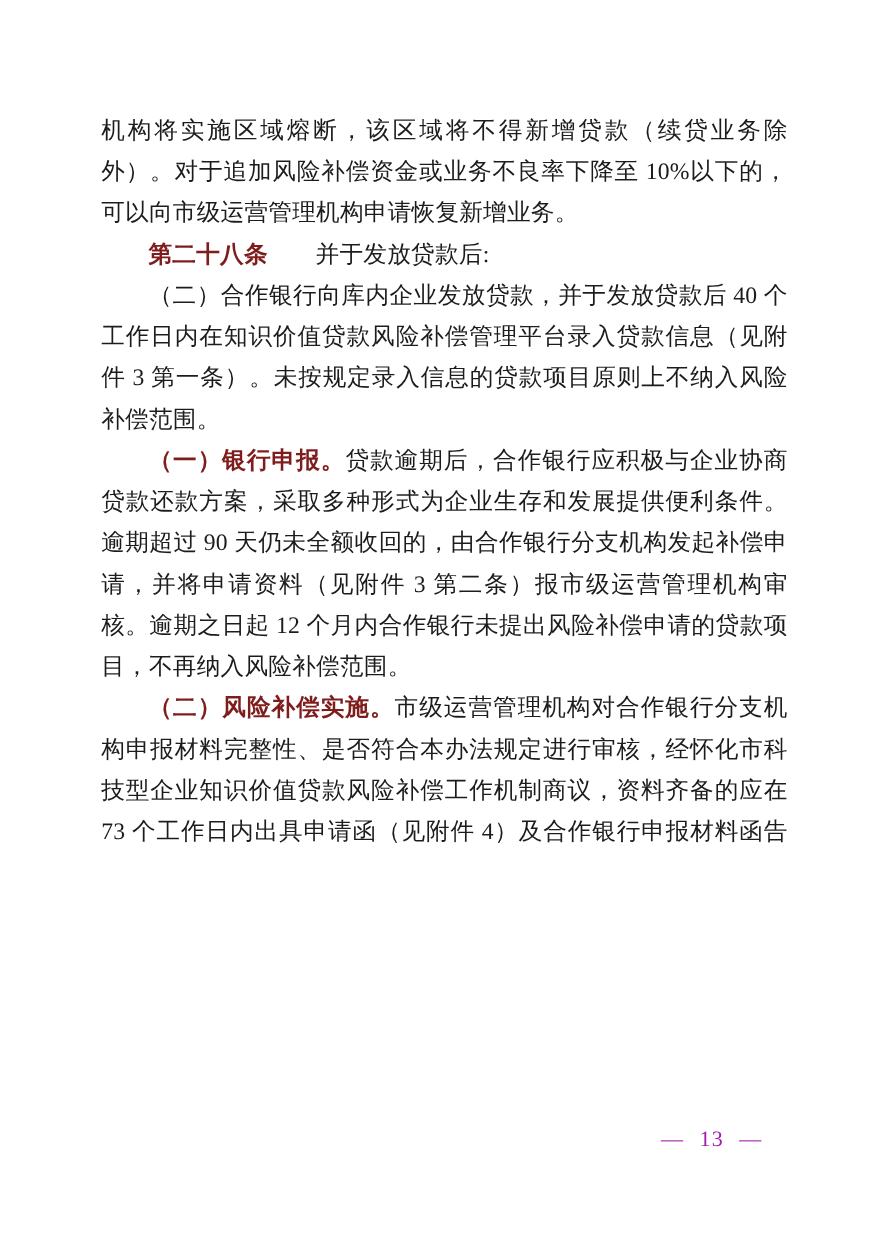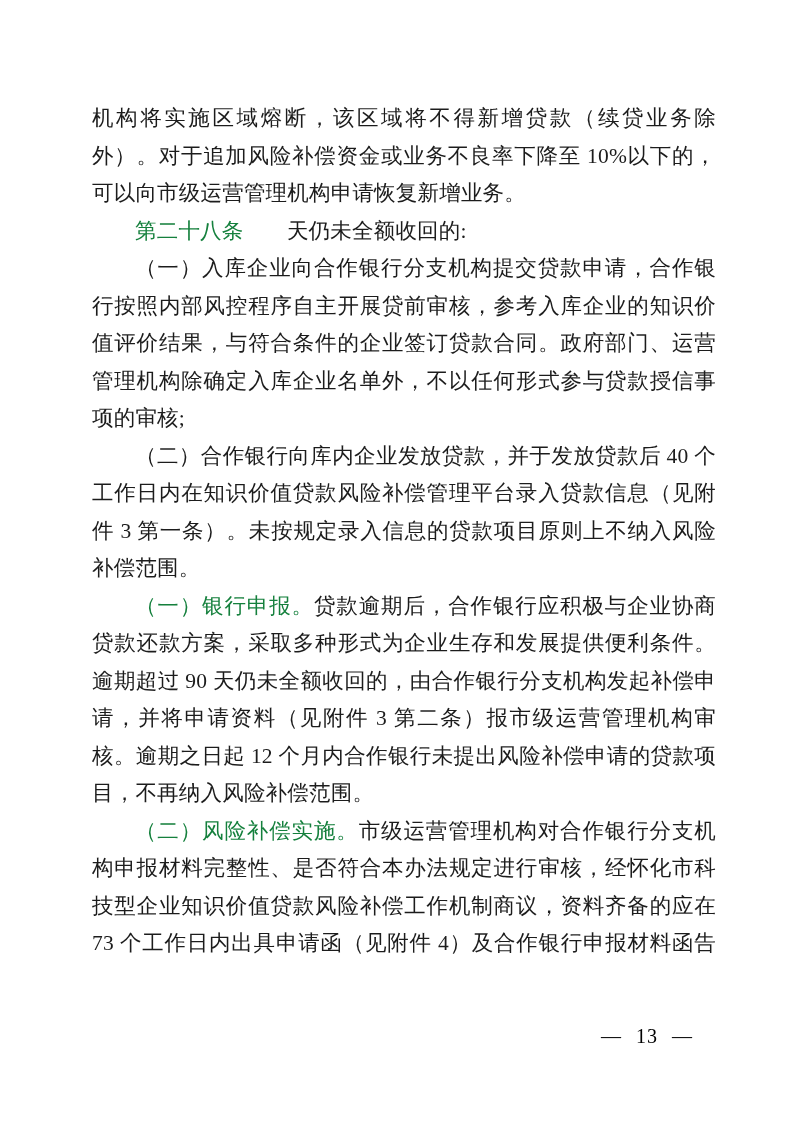--- a/index.html
+++ b/index.html
@@ -30,47 +30,46 @@
     margin: 0;
     text-indent: 2em;
   }
   .para.no-indent {
     text-indent: 0;
   }
   .para.fill-last {
     text-align-last: justify;
   }
   .seg-bold {
-    font-weight: 400;
-    color: #15803d;
+    font-weight: 700;
+    color: #7f1d1d;
   }
   .page-number {
     position: absolute;
     top: 1024px;
     right: 100px;
     font-size: 20px;
     line-height: 24px;
-    color: #000000;
+    color: #a21caf;
     letter-spacing: 1px;
     word-spacing: 8px;
     font-family: "Liberation Serif", serif;
   }
 </style>
 </head>
 <body>
 
 <div class="page">
 
   <div class="body-text">
 
     <p class="para no-indent"><span>机构将实施区域熔断，该区域将不得新增贷款（续贷业务除外）。对于追加风险补偿资金或业务不良率下降至 10%以下的，可以向市级运营管理机构申请恢复新增业务。</span></p>
 
-    <p class="para"><span class="seg-bold">第二十八条</span><span>　　天仍未全额收回的:</span></p>
+    <p class="para"><span class="seg-bold">第二十八条</span><span>　　并于发放贷款后:</span></p>
 
-    <p class="para"><span>（一）入库企业向合作银行分支机构提交贷款申请，合作银行按照内部风控程序自主开展贷前审核，参考入库企业的知识价值评价结果，与符合条件的企业签订贷款合同。政府部门、运营管理机构除确定入库企业名单外，不以任何形式参与贷款授信事项的审核;</span></p>
 
     <p class="para"><span>（二）合作银行向库内企业发放贷款，并于发放贷款后 40 个工作日内在知识价值贷款风险补偿管理平台录入贷款信息（见附件 3 第一条）。未按规定录入信息的贷款项目原则上不纳入风险补偿范围。</span></p>
 
 
     <p class="para"><span class="seg-bold">（一）银行申报。</span><span>贷款逾期后，合作银行应积极与企业协商贷款还款方案，采取多种形式为企业生存和发展提供便利条件。逾期超过 90 天仍未全额收回的，由合作银行分支机构发起补偿申请，并将申请资料（见附件 3 第二条）报市级运营管理机构审核。逾期之日起 12 个月内合作银行未提出风险补偿申请的贷款项目，不再纳入风险补偿范围。</span></p>
 
     <p class="para fill-last"><span class="seg-bold">（二）风险补偿实施。</span><span>市级运营管理机构对合作银行分支机构申报材料完整性、是否符合本办法规定进行审核，经怀化市科技型企业知识价值贷款风险补偿工作机制商议，资料齐备的应在 73 个工作日内出具申请函（见附件 4）及合作银行申报材料函告</span></p>
 
   </div>
 

